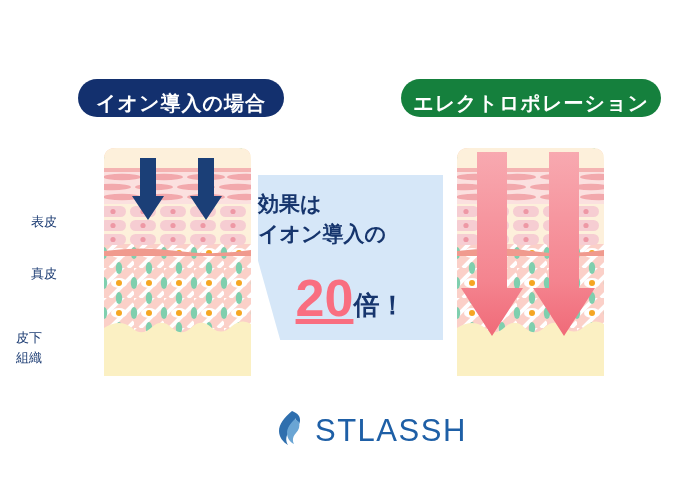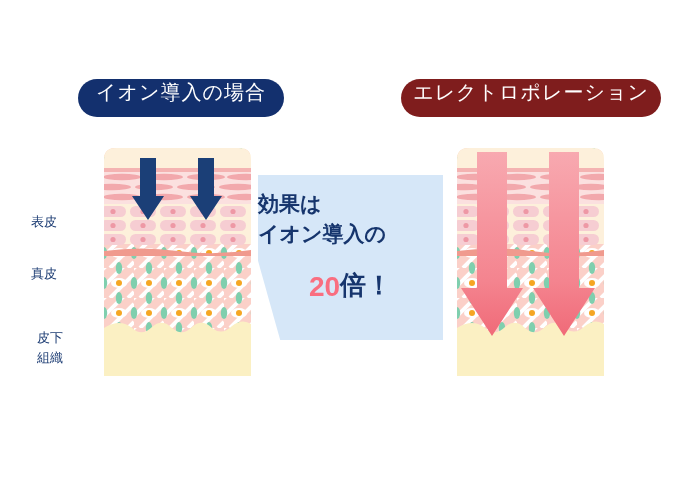--- a/index.html
+++ b/index.html
@@ -8,72 +8,72 @@
     background:#ffffff;
     font-family:"Liberation Sans","DejaVu Sans",sans-serif;
     overflow:hidden;
     position:relative;
   }
   .stage{position:absolute;left:0;top:0;width:700px;height:495px;}
 
   
   .badge{
     position:absolute;
-    display:flex;align-items:flex-start;justify-content:center;
+    display:flex;align-items:flex-end;justify-content:center;
     border-radius:999px;
     color:#ffffff;
-    font-weight:normal;
+    font-weight:bold;
     letter-spacing:1px;
     white-space:nowrap;
   }
   .badge-ion{
     left:78px;top:79px;width:206px;height:38px;
     background:#13306e;
     font-size:20px;
   }
   .badge-ep{
     left:401px;top:79px;width:260px;height:38px;
-    background:#7f1d1d;
+    background:#15803d;
     font-size:20px;
   }
 
   
   .layer-label{
     position:absolute;
     color:#1c3c73;
     font-size:13px;
     line-height:20px;
     text-align:left;
     white-space:pre-line;
     font-weight:normal;
   }
   #lbl-epidermis{left:31px;top:212px;}
   #lbl-dermis{left:31px;top:264px;}
-  #lbl-subcut{left:37px;top:328px;}
+  #lbl-subcut{left:16px;top:328px;}
 
   
   .banner{
     position:absolute;left:258px;top:175px;width:185px;height:165px;
   }
   .banner .shape{
     position:absolute;inset:0;
     background:#d6e7f8;
     clip-path:polygon(0% 0%, 100% 0%, 100% 100%, 12% 100%, 0% 52%);
   }
   .banner .txt-top{
     position:absolute;left:0;top:14px;width:100%;
     color:#16356d;font-weight:bold;
     font-size:21px;line-height:30px;white-space:pre-line;
   }
   .banner .txt-mult{
     position:absolute;left:0;top:97px;width:100%;
     text-align:center;line-height:1;
   }
   .banner .txt-mult .num{
-    color:#f96e80;font-weight:bold;font-size:28px;vertical-align:-2px;
+    color:#f96e80;font-weight:bold;font-size:52px;vertical-align:-2px;text-decoration:underline;
   }
   .banner .txt-mult .unit{
     color:#16356d;font-weight:bold;font-size:26px;
   }
 
   
   .skin{position:absolute;}
   .skin svg{display:block;}
 
   #skin-left{left:104px;top:148px;}
@@ -310,14 +310,26 @@
 
   <div class="banner">
     <div class="shape"></div>
     <div class="txt-top">効果は
 イオン導入の</div>
     <div class="txt-mult">
       <span class="num">20</span><span class="unit">倍！</span>
     </div>
   </div>
 
+  <div class="logo">
+    <span>
+      <svg width="30" height="38" viewBox="0 0 30 38" xmlns="http://www.w3.org/2000/svg">
+        <path d="M17 1 C9 8 4 14 4 21 C4 27 8 32 13 35 C10 30 11 25 15 21
+                 C19 17 21 13 20 8 C22 11 23 14 22 17 C25 14 26 10 24 6
+                 C22 3 19 2 17 1 Z" fill="#2f6fae"></path>
+        <path d="M20 9 C15 14 12 18 12 23 C12 28 15 32 19 34
+                 C17 30 18 26 21 23 C24 20 25 16 24 12 Z" fill="#6aa5d4"></path>
+      </svg>
+    </span>
+    <span class="word">STLASSH</span>
+  </div>
 
 </div>
 
 </body></html>

